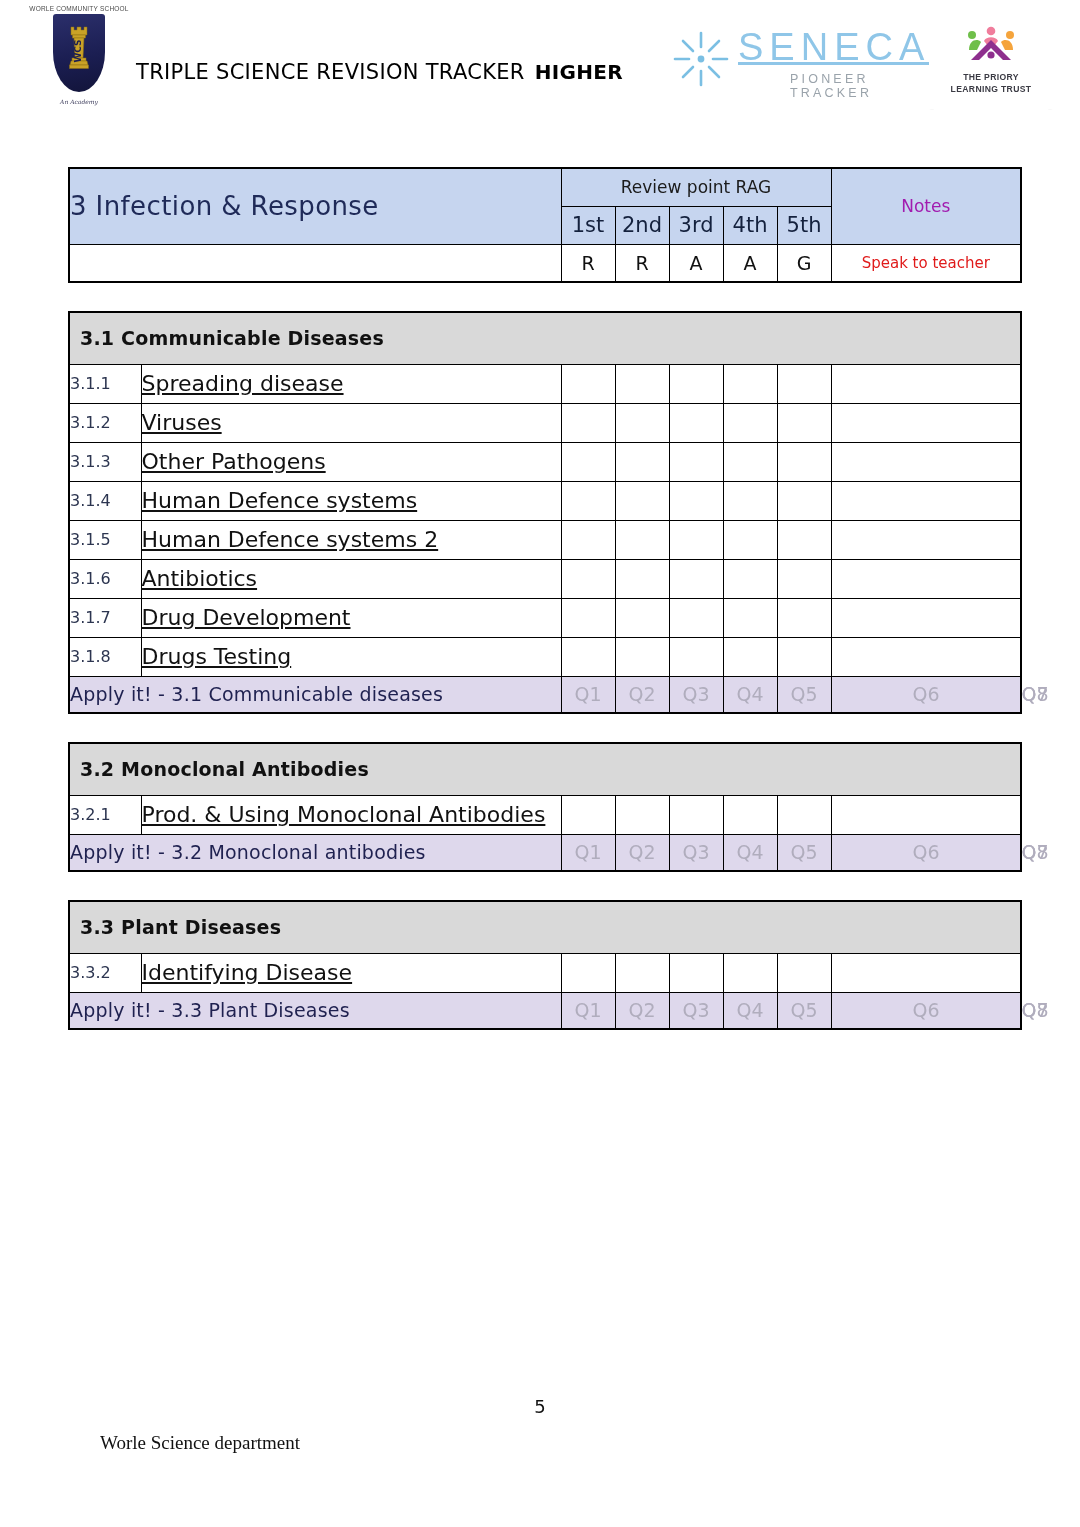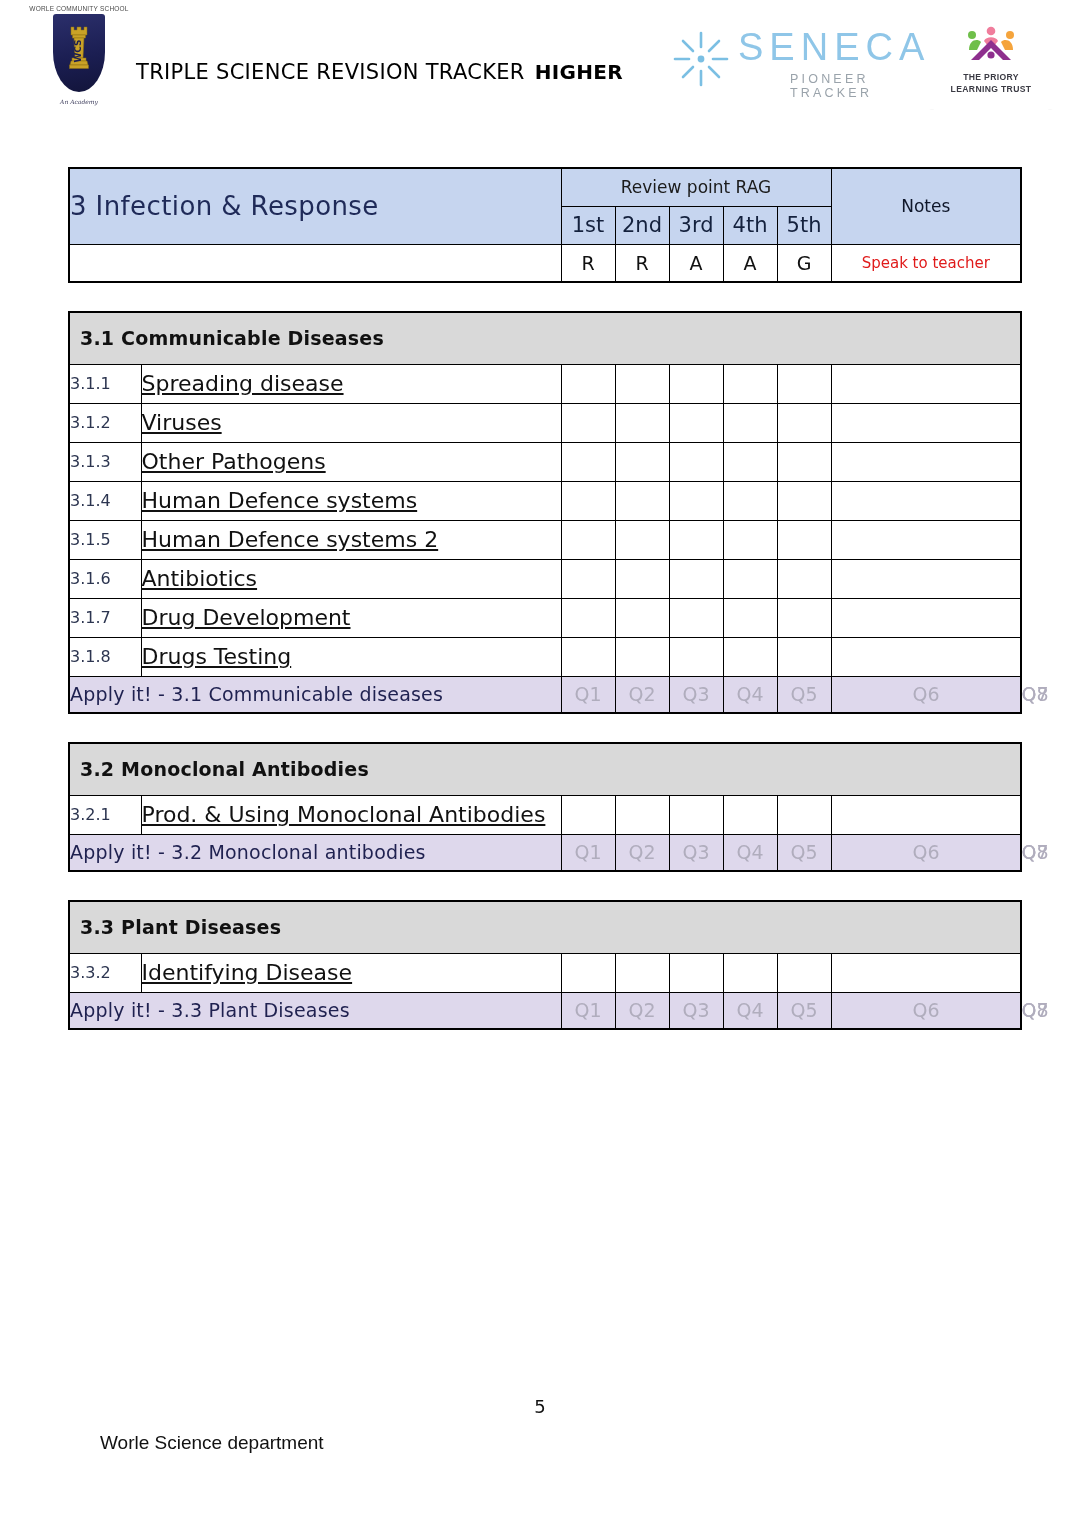--- a/index.html
+++ b/index.html
@@ -51,21 +51,21 @@
     font-family:"DejaVu Sans", sans-serif;
     white-space:nowrap;
   }
   .doc-title .lvl { font-weight:bold; margin-left:10px; font-size:20px; }
 
   .logo-seneca { position:absolute; left:672px; top:26px; width:232px; height:66px; }
   .sen-burst { position:absolute; left:0; top:4px; width:58px; height:58px; }
   .sen-word {
     position:absolute; left:66px; top:2px;
     font-size:38px; letter-spacing:6px; color:#8fc6e8;
-    font-family:"Liberation Sans", sans-serif; font-weight:400; line-height:1;
+    font-family:"Liberation Sans", sans-serif; font-weight:400; line-height:1;text-decoration:underline;
   }
   .sen-sub {
     position:absolute; left:118px; top:46px;
     font-size:12.5px; letter-spacing:3.2px; color:#9aa3ab;
     font-family:"Liberation Sans", sans-serif;
   }
 
   .logo-priory {
     position:absolute; left:929px; top:12px;
     width:124px; height:98px;
@@ -111,21 +111,21 @@
     font-size:26px; font-weight:bold; color:#1f2a58;
     padding-left:10px; letter-spacing:.4px;
   }
   .hd-rag-span {
     text-align:center; font-size:17px; color:#1b1b1b;
   }
   .hd-ord {
     text-align:center; font-size:21px; color:#14213d;
   }
   .hd-notes {
-    text-align:center; font-size:17px; color:#0f172a;
+    text-align:center; font-size:17px; color:#a21caf;
   }
   .rag-val {
     text-align:center; font-size:19px; color:#111;
     height:40px;
   }
   .note-val {
     text-align:center; color:#e01b1b; font-size:15px;
     font-weight:bold;
     font-family:"DejaVu Serif", serif;
   }
@@ -161,21 +161,21 @@
 
   
   .page-no {
     position:absolute; left:0; top:1396px; width:1080px;
     text-align:center; font-size:18px; color:#111;
     font-family:"DejaVu Sans", sans-serif;
   }
   .footer-text {
     position:absolute; left:100px; top:1432px;
     font-size:19px; color:#111;
-    font-family:Liberation Sans, sans-serif;
+    font-family:Liberation Serif, serif;
   }
 </style>
 </head>
 <body>
 
 <div class="page-header">
 
   <div class="logo-wcs">
     <div class="wcs-top">WORLE COMMUNITY SCHOOL</div>
     <div class="wcs-shield-wrap">

